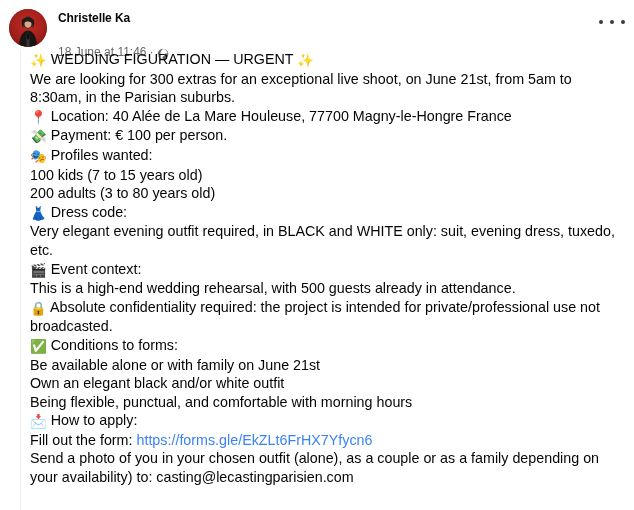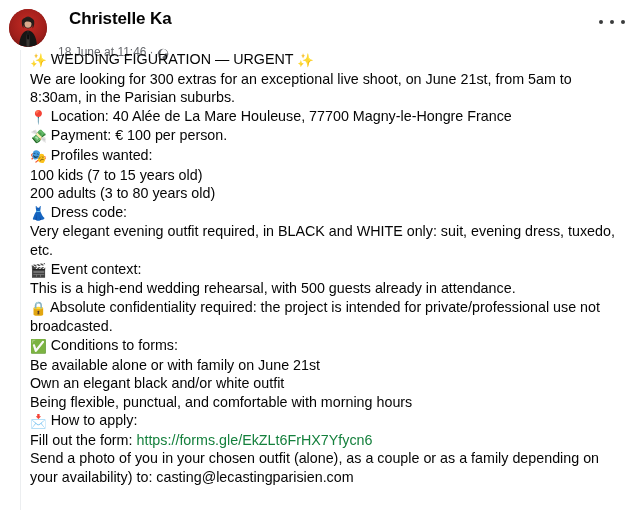--- a/index.html
+++ b/index.html
@@ -46,26 +46,25 @@
 
   .header-text {
     margin-left: 11px;
     padding-top: 1px;
     display: flex;
     flex-direction: column;
     justify-content: flex-start;
   }
 
   .author-name {
-    font-size: 17px;
+    font-size: 12px;
     font-weight: bold;
     line-height: 17px;
     color: #050505;
     letter-spacing: -0.1px;
-    margin-left: 11px;
   }
 
   .meta-row {
     display: flex;
     align-items: flex-end;
     margin-top: 18px;
     font-size: 12px;
     line-height: 15px;
     color: #65676b;
   }
@@ -124,21 +123,21 @@
 
   .emoji {
     display: inline-block;
     font-family: "DejaVu Sans", sans-serif;
     font-size: 13.5px;
     line-height: 18.6px;
     vertical-align: -1px;
   }
 
   .link {
-    color: #15803d;
+    color: #3b82f6;
     text-decoration: none;
     cursor: pointer;
   }
 </style>
 </head>
 <body>
 
 <div class="post">
 
   <div class="post-header">

